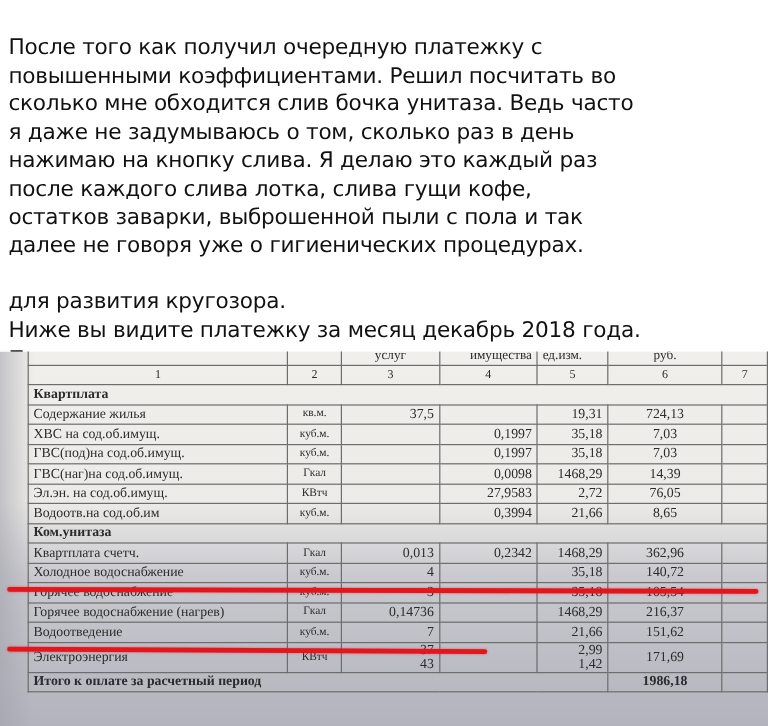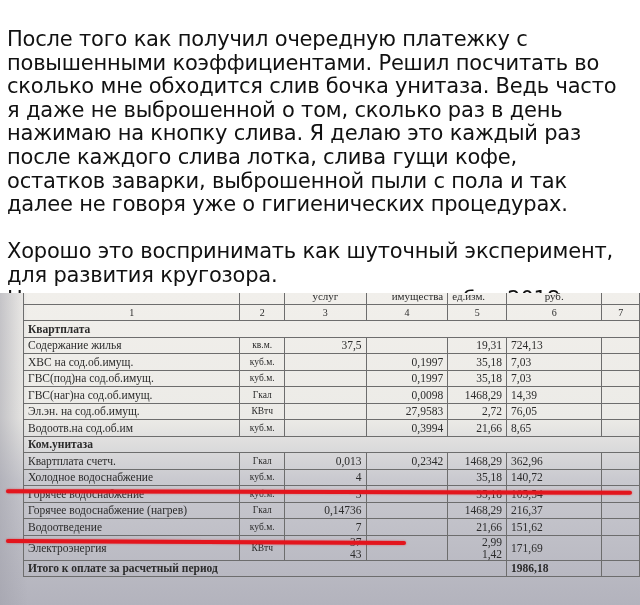--- a/index.html
+++ b/index.html
@@ -2,21 +2,21 @@
 <html><head>
 <meta charset="utf-8">
 <style>
   * { margin: 0; padding: 0; box-sizing: border-box; }
   html, body { width: 640px; height: 605px; background: #ffffff; overflow: hidden; }
   body { font-family: "Liberation Sans", "DejaVu Sans", sans-serif; position: relative; }
 
   .caption {
     position: absolute; left: 7px; top: 28px; width: 620px;
     font-family: "DejaVu Sans", sans-serif;
-    font-size: 21px; line-height: 23.6px; color: #111111;
+    font-size: 18px; line-height: 23.6px; color: #111111;
     letter-spacing: -0.2px;
   }
   .caption p { margin: 0; }
   .caption .gap { height: 23.6px; }
 
   .photo {
     position: absolute; left: 0; top: 293px; width: 640px; height: 312px;
     background: linear-gradient(180deg, #f1efeb 0%, #ecebe7 40%, #c9c9cf 60%, #b3b3bd 100%);
     overflow: hidden;
   }
@@ -33,48 +33,47 @@
   }
   table.bill td {
     border: 1px solid #6d6d6d;
     height: 16.5px; padding: 0 4px; white-space: nowrap;
   }
   .c1 { width: 217px; }
   .c2 { width: 45px; text-align: center; font-size: 9.5px; }
   .c3 { width: 82px; text-align: right; }
   .c4 { width: 82px; text-align: right; }
   .c5 { width: 59px; text-align: right; }
-  .c6 { width: 96px; text-align: left; }
+  .c6 { width: 96px; text-align: center; }
   .c7 { width: 38px; text-align: center; }
   .hdr td { text-align: center; font-size: 11px; }
   .num td { text-align: center; height: 12px; font-size: 10px; }
   .section td { font-weight: bold; }
   .total td { font-weight: bold; height: 20px; margin-top: 30px; }
   .tall td { height: 30px; }
   .two { line-height: 12px; display: inline-block; text-align: right; }
 
   .redline {
     position: absolute; height: 4px; background: #e3151d; border-radius: 2px;
     box-shadow: 0 0 2px rgba(227,21,29,0.6);
   }
 </style>
 </head>
 <body>
 
 <div class="caption">
   <p>После того как получил очередную платежку с</p>
   <p>повышенными коэффициентами. Решил посчитать во</p>
   <p>сколько мне обходится слив бочка унитаза. Ведь часто</p>
-  <p>я даже не выброшенной о том, сколько раз в день</p>
+  <p>я даже не задумываюсь о том, сколько раз в день</p>
   <p>нажимаю на кнопку слива. Я делаю это каждый раз</p>
   <p>после каждого слива лотка, слива гущи кофе,</p>
   <p>остатков заварки, выброшенной пыли с пола и так</p>
   <p>далее не говоря уже о гигиенических процедурах.</p>
   <div class="gap"></div>
-  <p>Хорошо это воспринимать как шуточный эксперимент,</p>
   <p>для развития кругозора.</p>
   <p>Ниже вы видите платежку за месяц декабрь 2018 года.</p>
   <p>Платим мы естественно по счетчикам.</p>
 </div>
 
 <div class="photo">
   <table class="bill">
     <tbody>
         <tr class="hdr">
       <td class="c1"></td>

